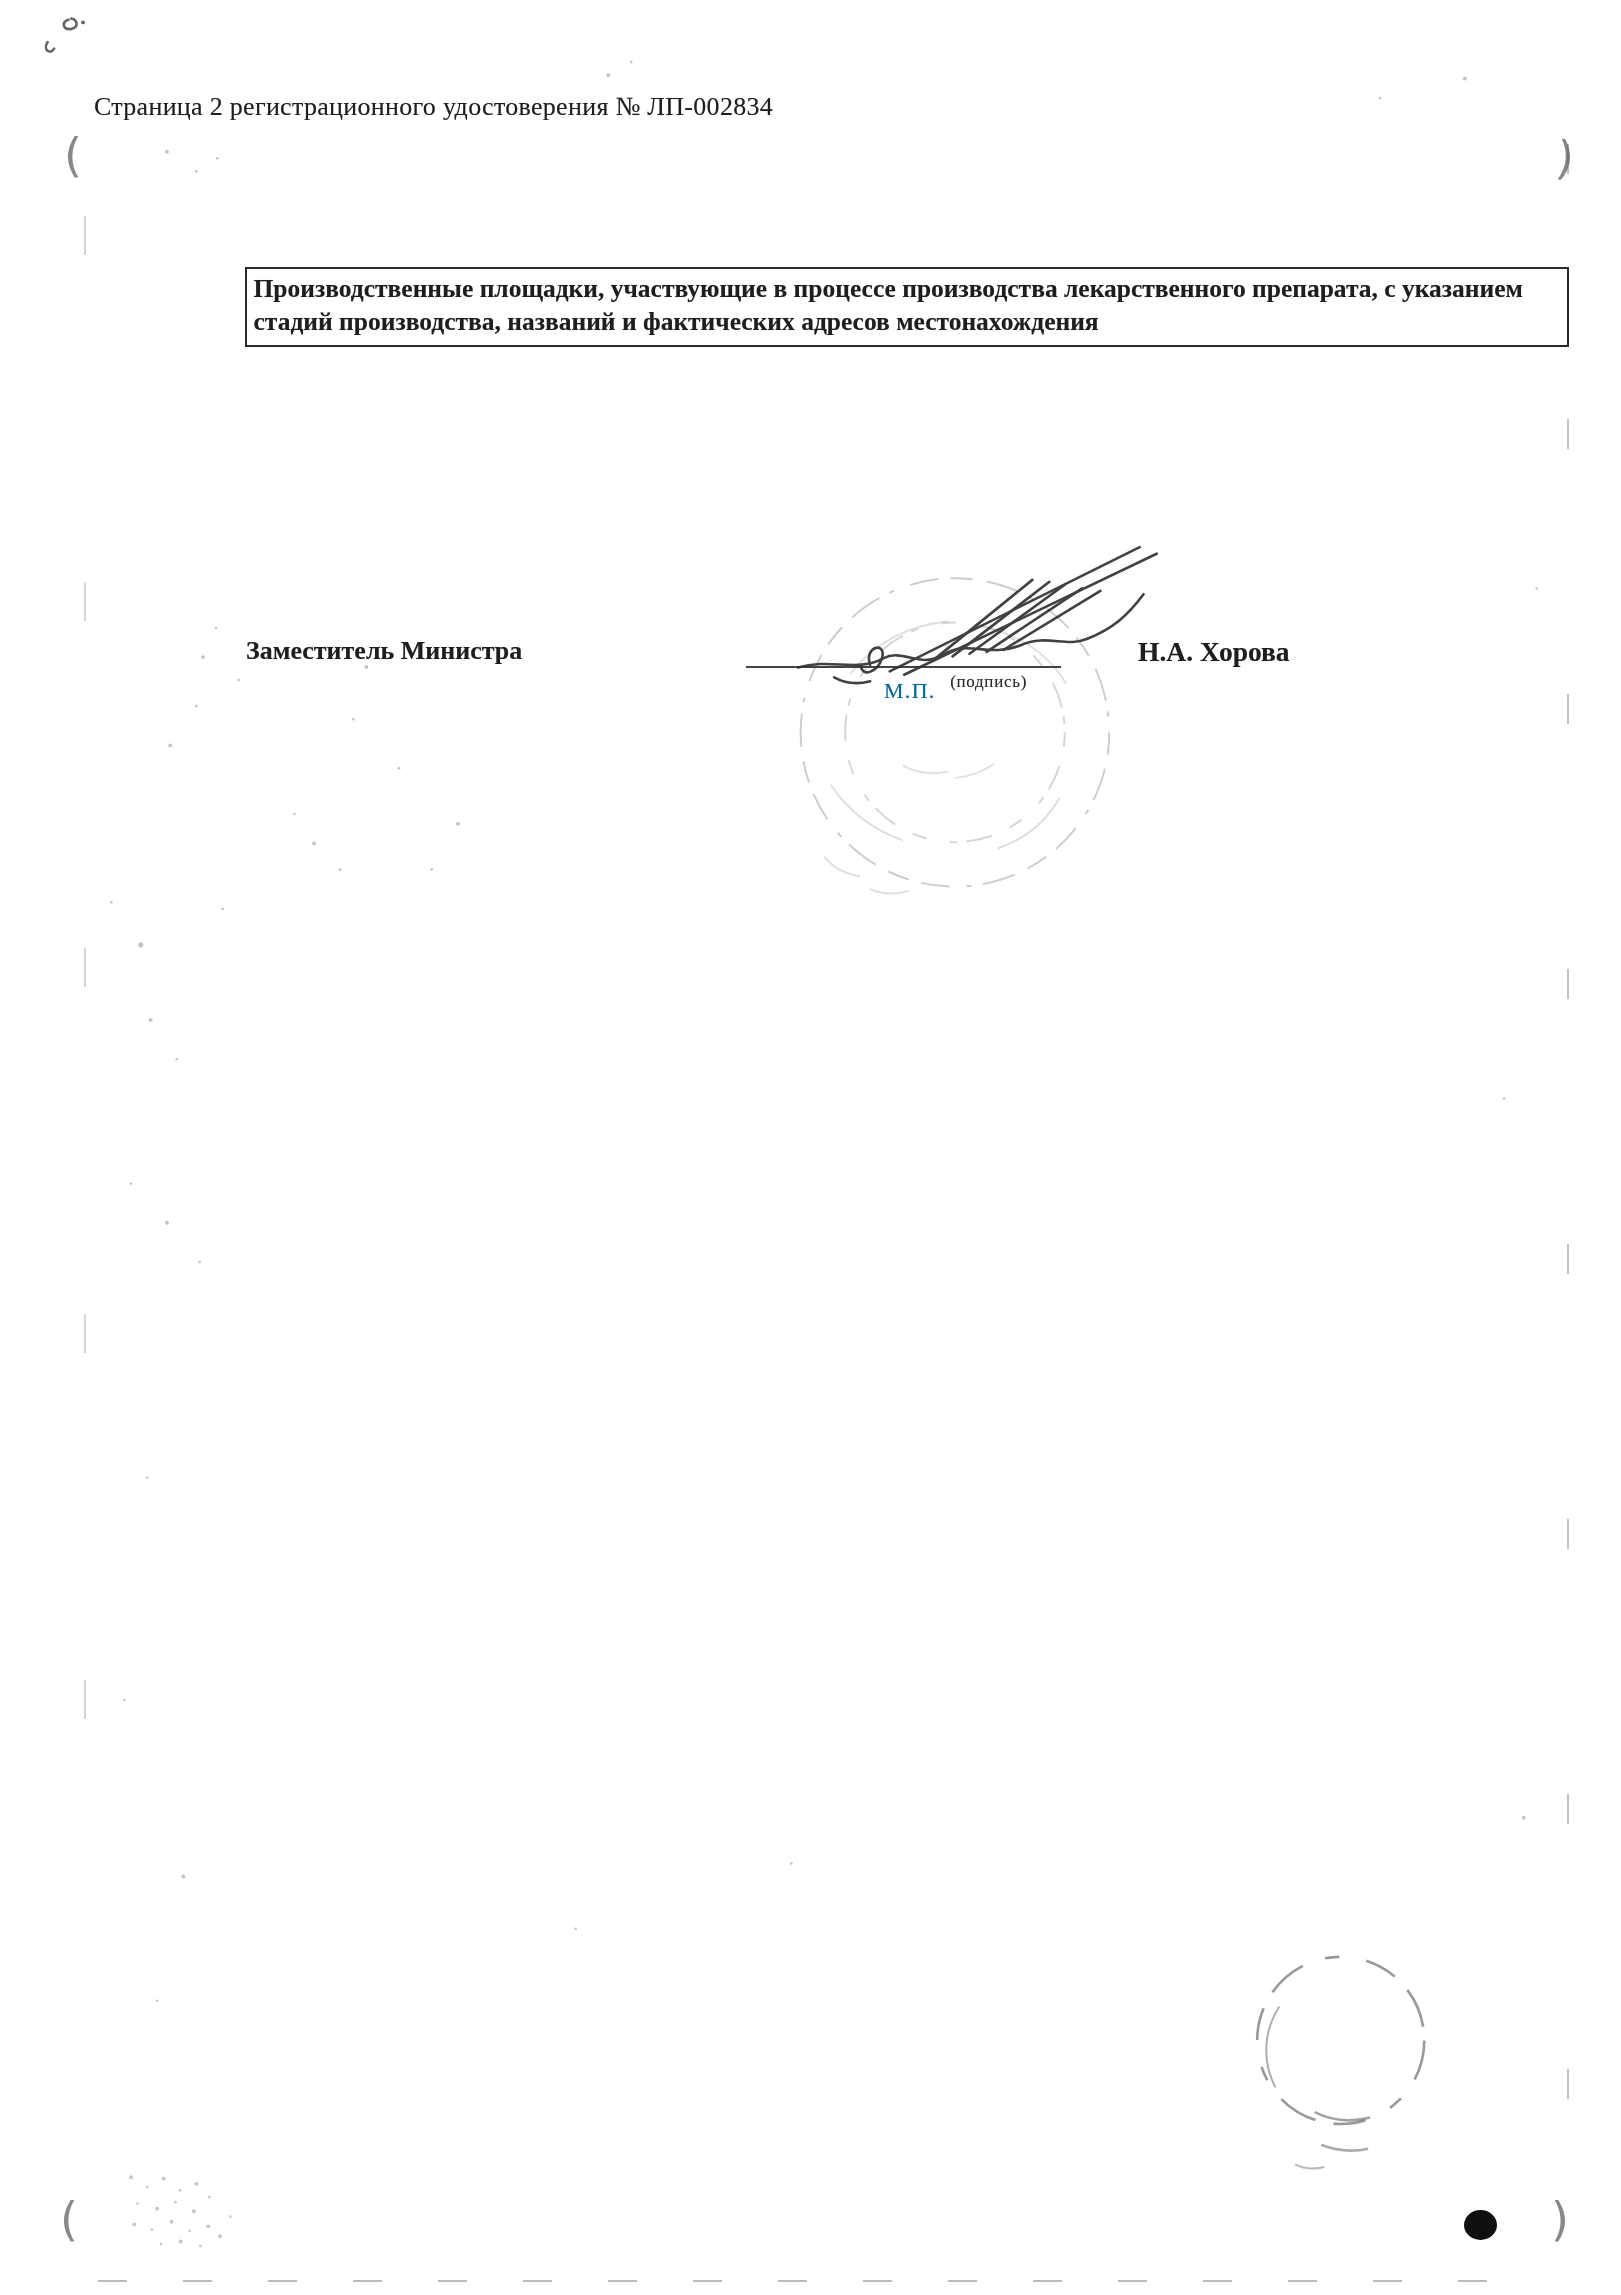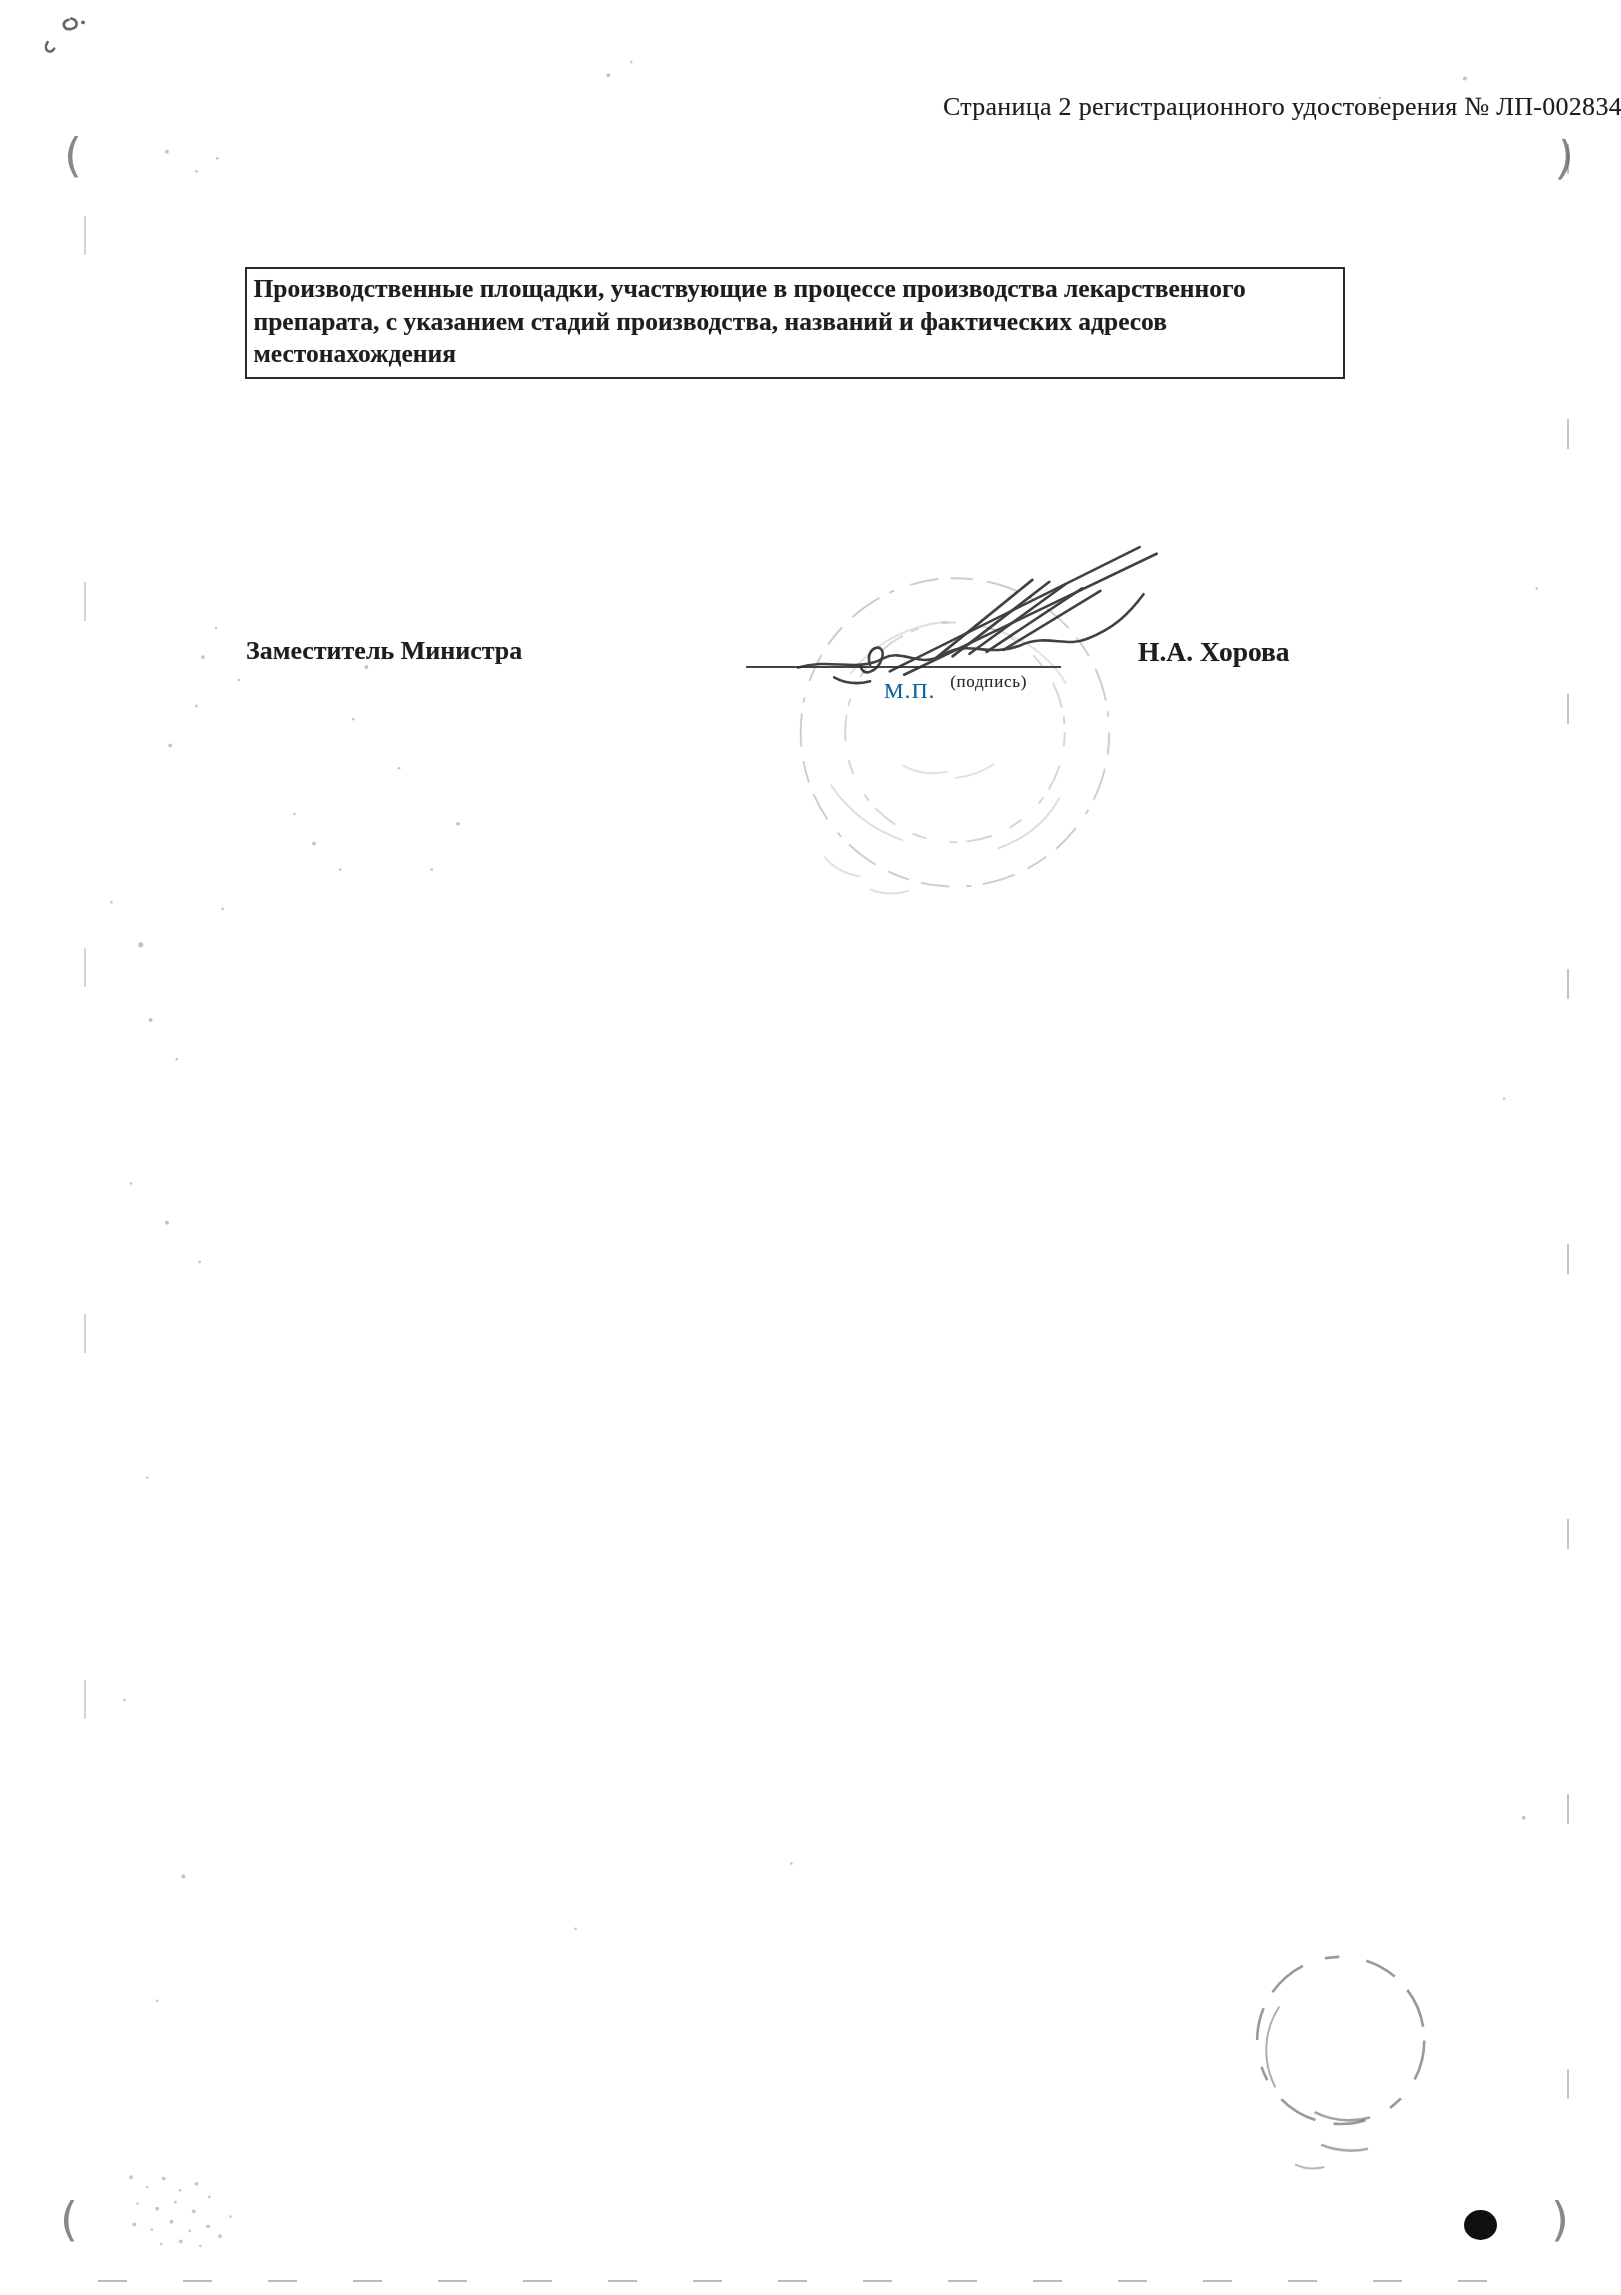--- a/index.html
+++ b/index.html
@@ -9,30 +9,30 @@
     font-family: "Liberation Serif", serif;
     color: #1e1e1e;
     overflow: hidden;
   }
   .txt { text-shadow: 0 0 0.7px rgba(30,30,30,.4); }
 
   
   .page-header {
     position: absolute;
     top: 92px; left: 94px; right: 0;
-    text-align: right;
+    text-align: left;
     font-size: 26px;
     letter-spacing: 0.3px;
   }
 
   
   .reg-table {
     position: absolute;
     left: 245px; top: 267px;
-    width: 1100px;
+    width: 1324px;
     border-collapse: collapse;
     font-size: 25.5px;
   }
   .reg-table td {
     border: 2px solid #2a2a2a;
     padding: 3.9px 9.2px 6.5px 6.5px;
     vertical-align: top;
     line-height: 1.28;
   }
   .cell-title { font-weight: bold; }

